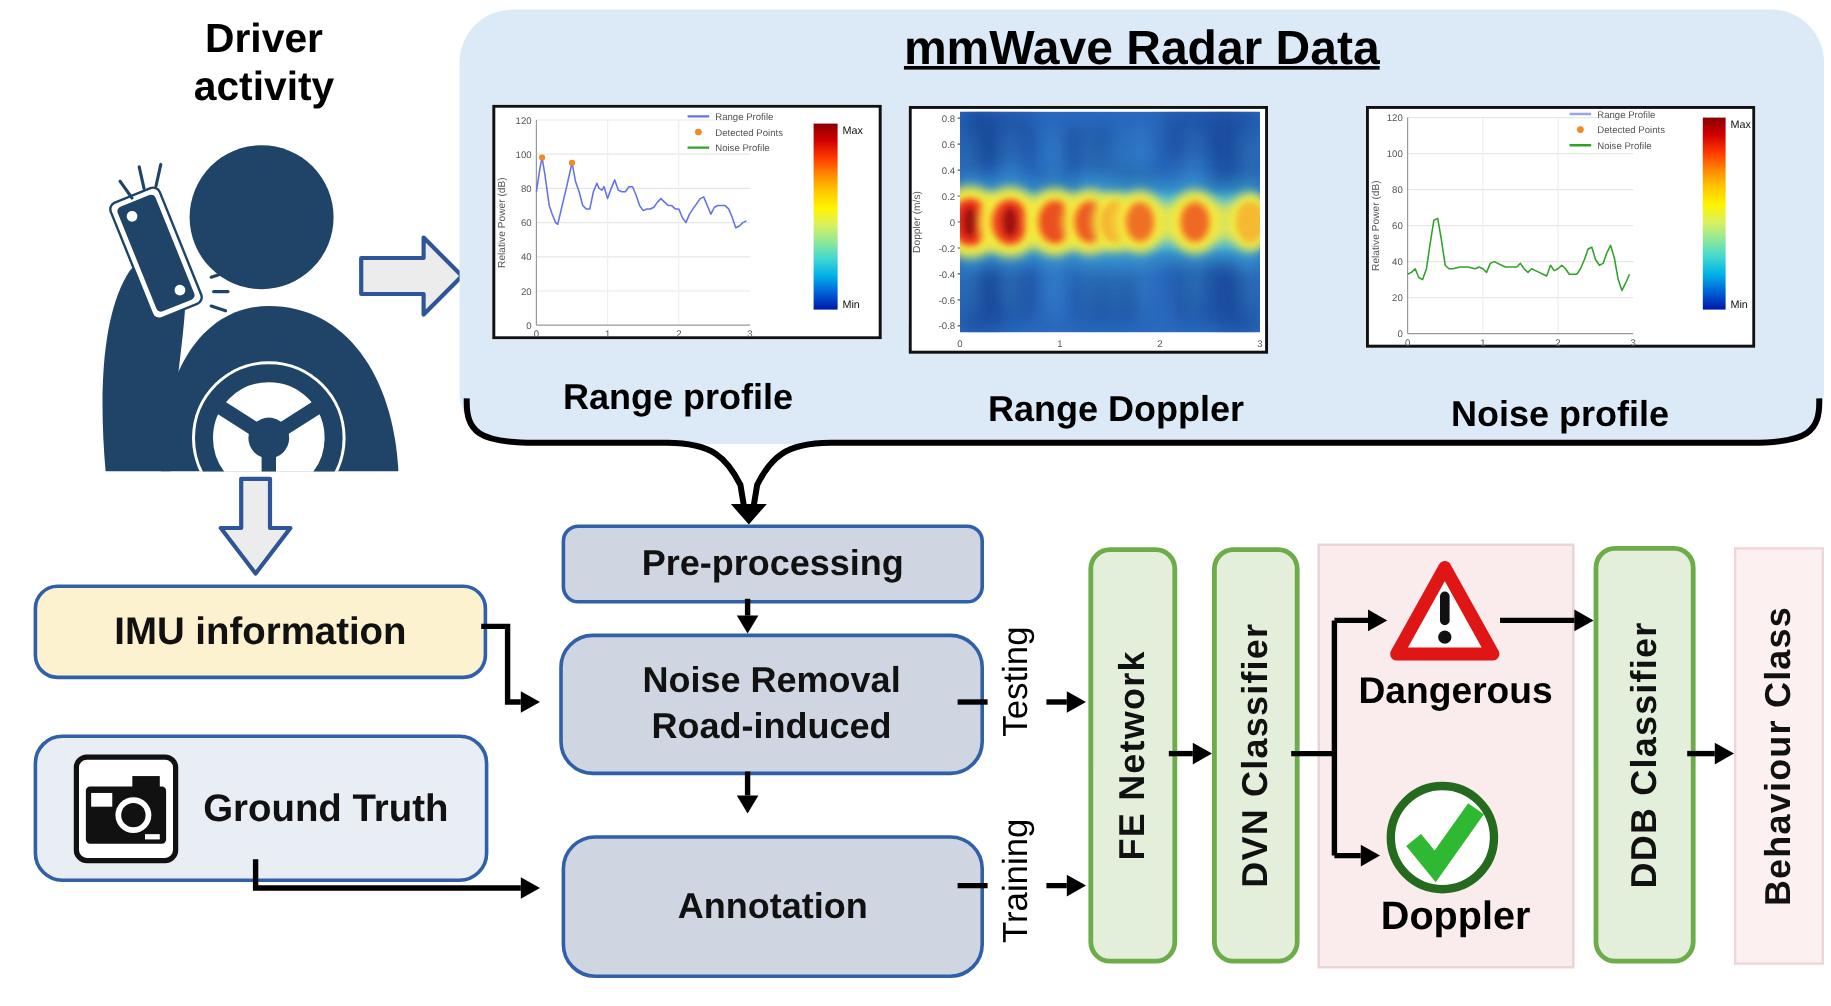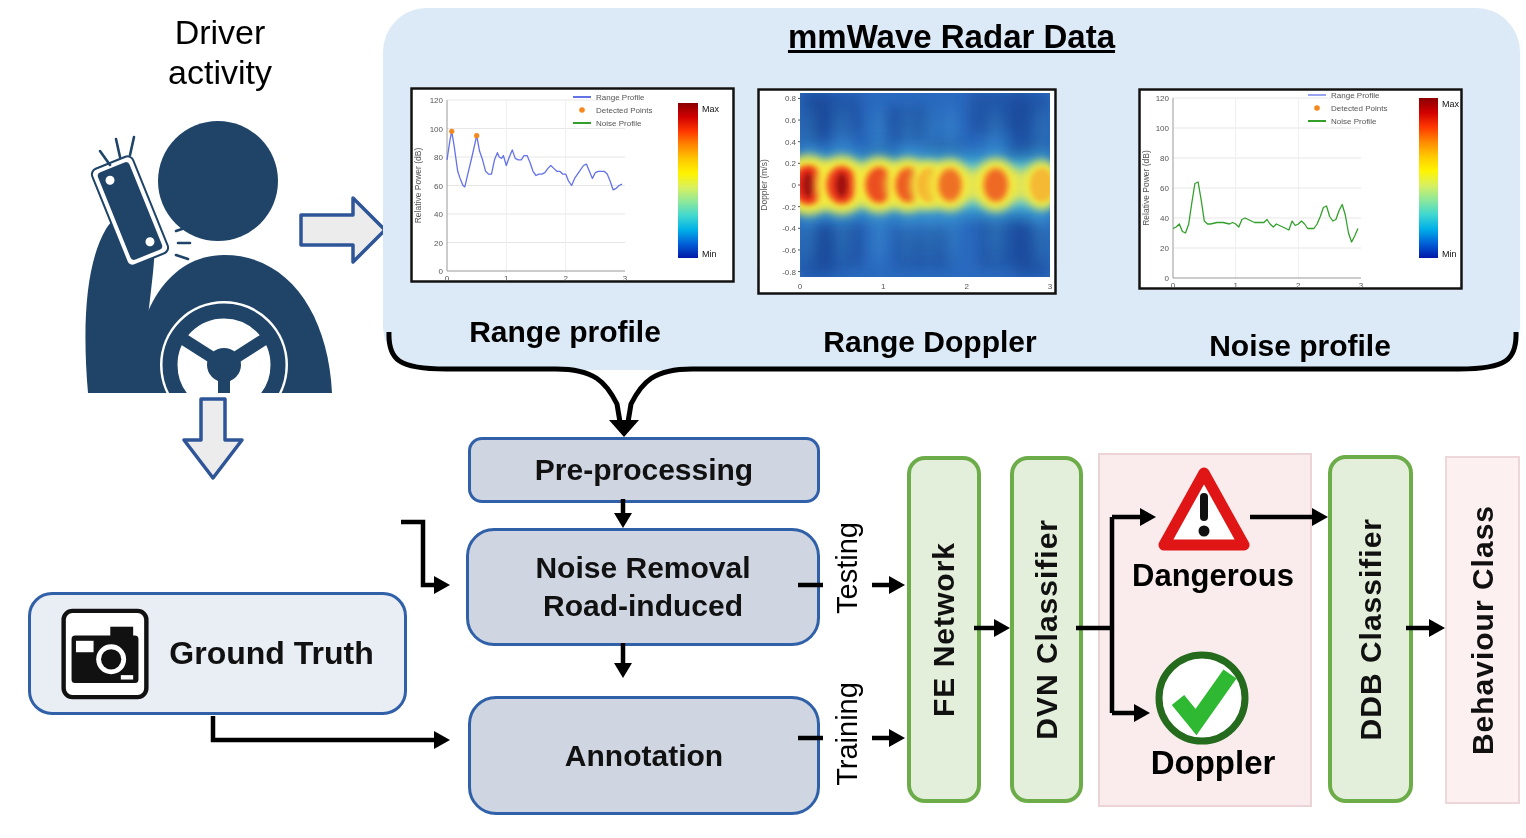--- a/index.html
+++ b/index.html
@@ -1,34 +1,34 @@
 <!DOCTYPE html>
 <html><head>
 <meta charset="utf-8">
 <style>
   html,body{margin:0;padding:0;background:#fff;}
   #canvas{position:relative;width:1526px;height:838px;background:#fff;overflow:hidden;
           font-family:"Liberation Sans",sans-serif;color:#111;}
   .abs{position:absolute;}
   
-  #driver-title{left:100px;top:12px;width:240px;text-align:center;font-size:34px;font-weight:normal;line-height:40px;color:#000;}
+  #driver-title{left:100px;top:12px;width:240px;text-align:center;font-size:34px;font-weight:bold;line-height:40px;color:#000;}
   
   #radar-panel{left:383px;top:8px;width:1137px;height:362px;background:#DCE9F7;border-radius:44px;}
-  #radar-title{left:0;right:0;top:10px;text-align:center;font-size:33px;font-weight:bold;
+  #radar-title{left:0;right:0;top:10px;text-align:center;font-size:40px;font-weight:bold;
                text-decoration:underline;text-decoration-thickness:3px;color:#000;}
   .plot-frame{position:absolute;background:#fff;}
   .caption{position:absolute;font-size:30px;font-weight:bold;color:#000;text-align:center;}
   
   .proc-box{position:absolute;background:#CFD6E2;border:3px solid #3060A8;display:flex;
             align-items:center;justify-content:center;text-align:center;font-weight:bold;
             font-size:30px;color:#111;line-height:38px;margin-left:16px;}
   #box-imu{left:28px;top:487px;width:372px;height:73px;background:#FDF2CF;border:3px solid #3060A8;
            border-radius:20px;display:flex;align-items:center;justify-content:center;
            font-size:32px;font-weight:bold;}
-  #box-gt{left:28px;top:592px;width:373px;height:117px;background:#E9EDF4;border:3px solid #3060A8;
+  #box-gt{left:28px;top:612px;width:373px;height:117px;background:#E9EDF4;border:3px solid #3060A8;
           border-radius:24px;display:flex;align-items:center;justify-content:center;gap:20px;
           font-size:32px;font-weight:bold;}
   
   .vbox{position:absolute;display:flex;align-items:center;justify-content:center;}
   .vbox.green{background:#E4EFDB;border:4px solid #6CAD49;border-radius:18px;}
   .vbox.pink{background:#FCF0F0;border:2px solid #EDD7DA;}
   .vlabel{writing-mode:vertical-rl;transform:rotate(180deg);font-size:30px;font-weight:bold;
           color:#111;white-space:nowrap;letter-spacing:1px;}
   #pink-panel{left:1098px;top:453px;width:210px;height:350px;background:#FAECEC;border:2px solid #EBD4D6;}
   .rot-label{position:absolute;font-size:29px;color:#000;transform:translate(-50%,-50%) rotate(-90deg);
@@ -307,20 +307,23 @@
   <div class="caption" style="left:1170px;top:329px;width:260px;">Noise profile</div>
 
   <div class="abs" style="left:383px;top:322px;">
     <svg width="1143" height="122" viewBox="0 0 1143 122">
       <path d="M 6 10 C 5 38 16 47 63 47 L 173 47 C 211 47 223 60 234 82 L 237 100" fill="none" stroke="#000" stroke-width="5"></path>
       <path d="M 1133 10 C 1134 38 1123 47 1076 47 L 309 47 C 271 47 259 60 248 82 L 245 100" fill="none" stroke="#000" stroke-width="5"></path>
       <polygon points="226,98 256,98 241,115" fill="#000"></polygon>
     </svg>
   </div>
 
+  <div class="abs" id="box-imu">
+    <span>IMU information</span>
+  </div>
   <div class="abs" id="box-gt">
     <span>
       <svg width="88" height="94" viewBox="0 0 100 106">
         <rect x="3" y="4" width="94" height="98" rx="10" fill="#fff" stroke="#111" stroke-width="5"></rect>
         <rect x="56" y="22" width="26" height="14" fill="#111"></rect>
         <rect x="12" y="32" width="76" height="54" rx="4" fill="#111"></rect>
         <rect x="17" y="38" width="20" height="13" fill="#fff"></rect>
         <circle cx="57" cy="59" r="17" fill="#fff"></circle>
         <circle cx="57" cy="59" r="11.5" fill="#111"></circle>
         <rect x="68" y="77" width="14" height="5" fill="#fff"></rect>

